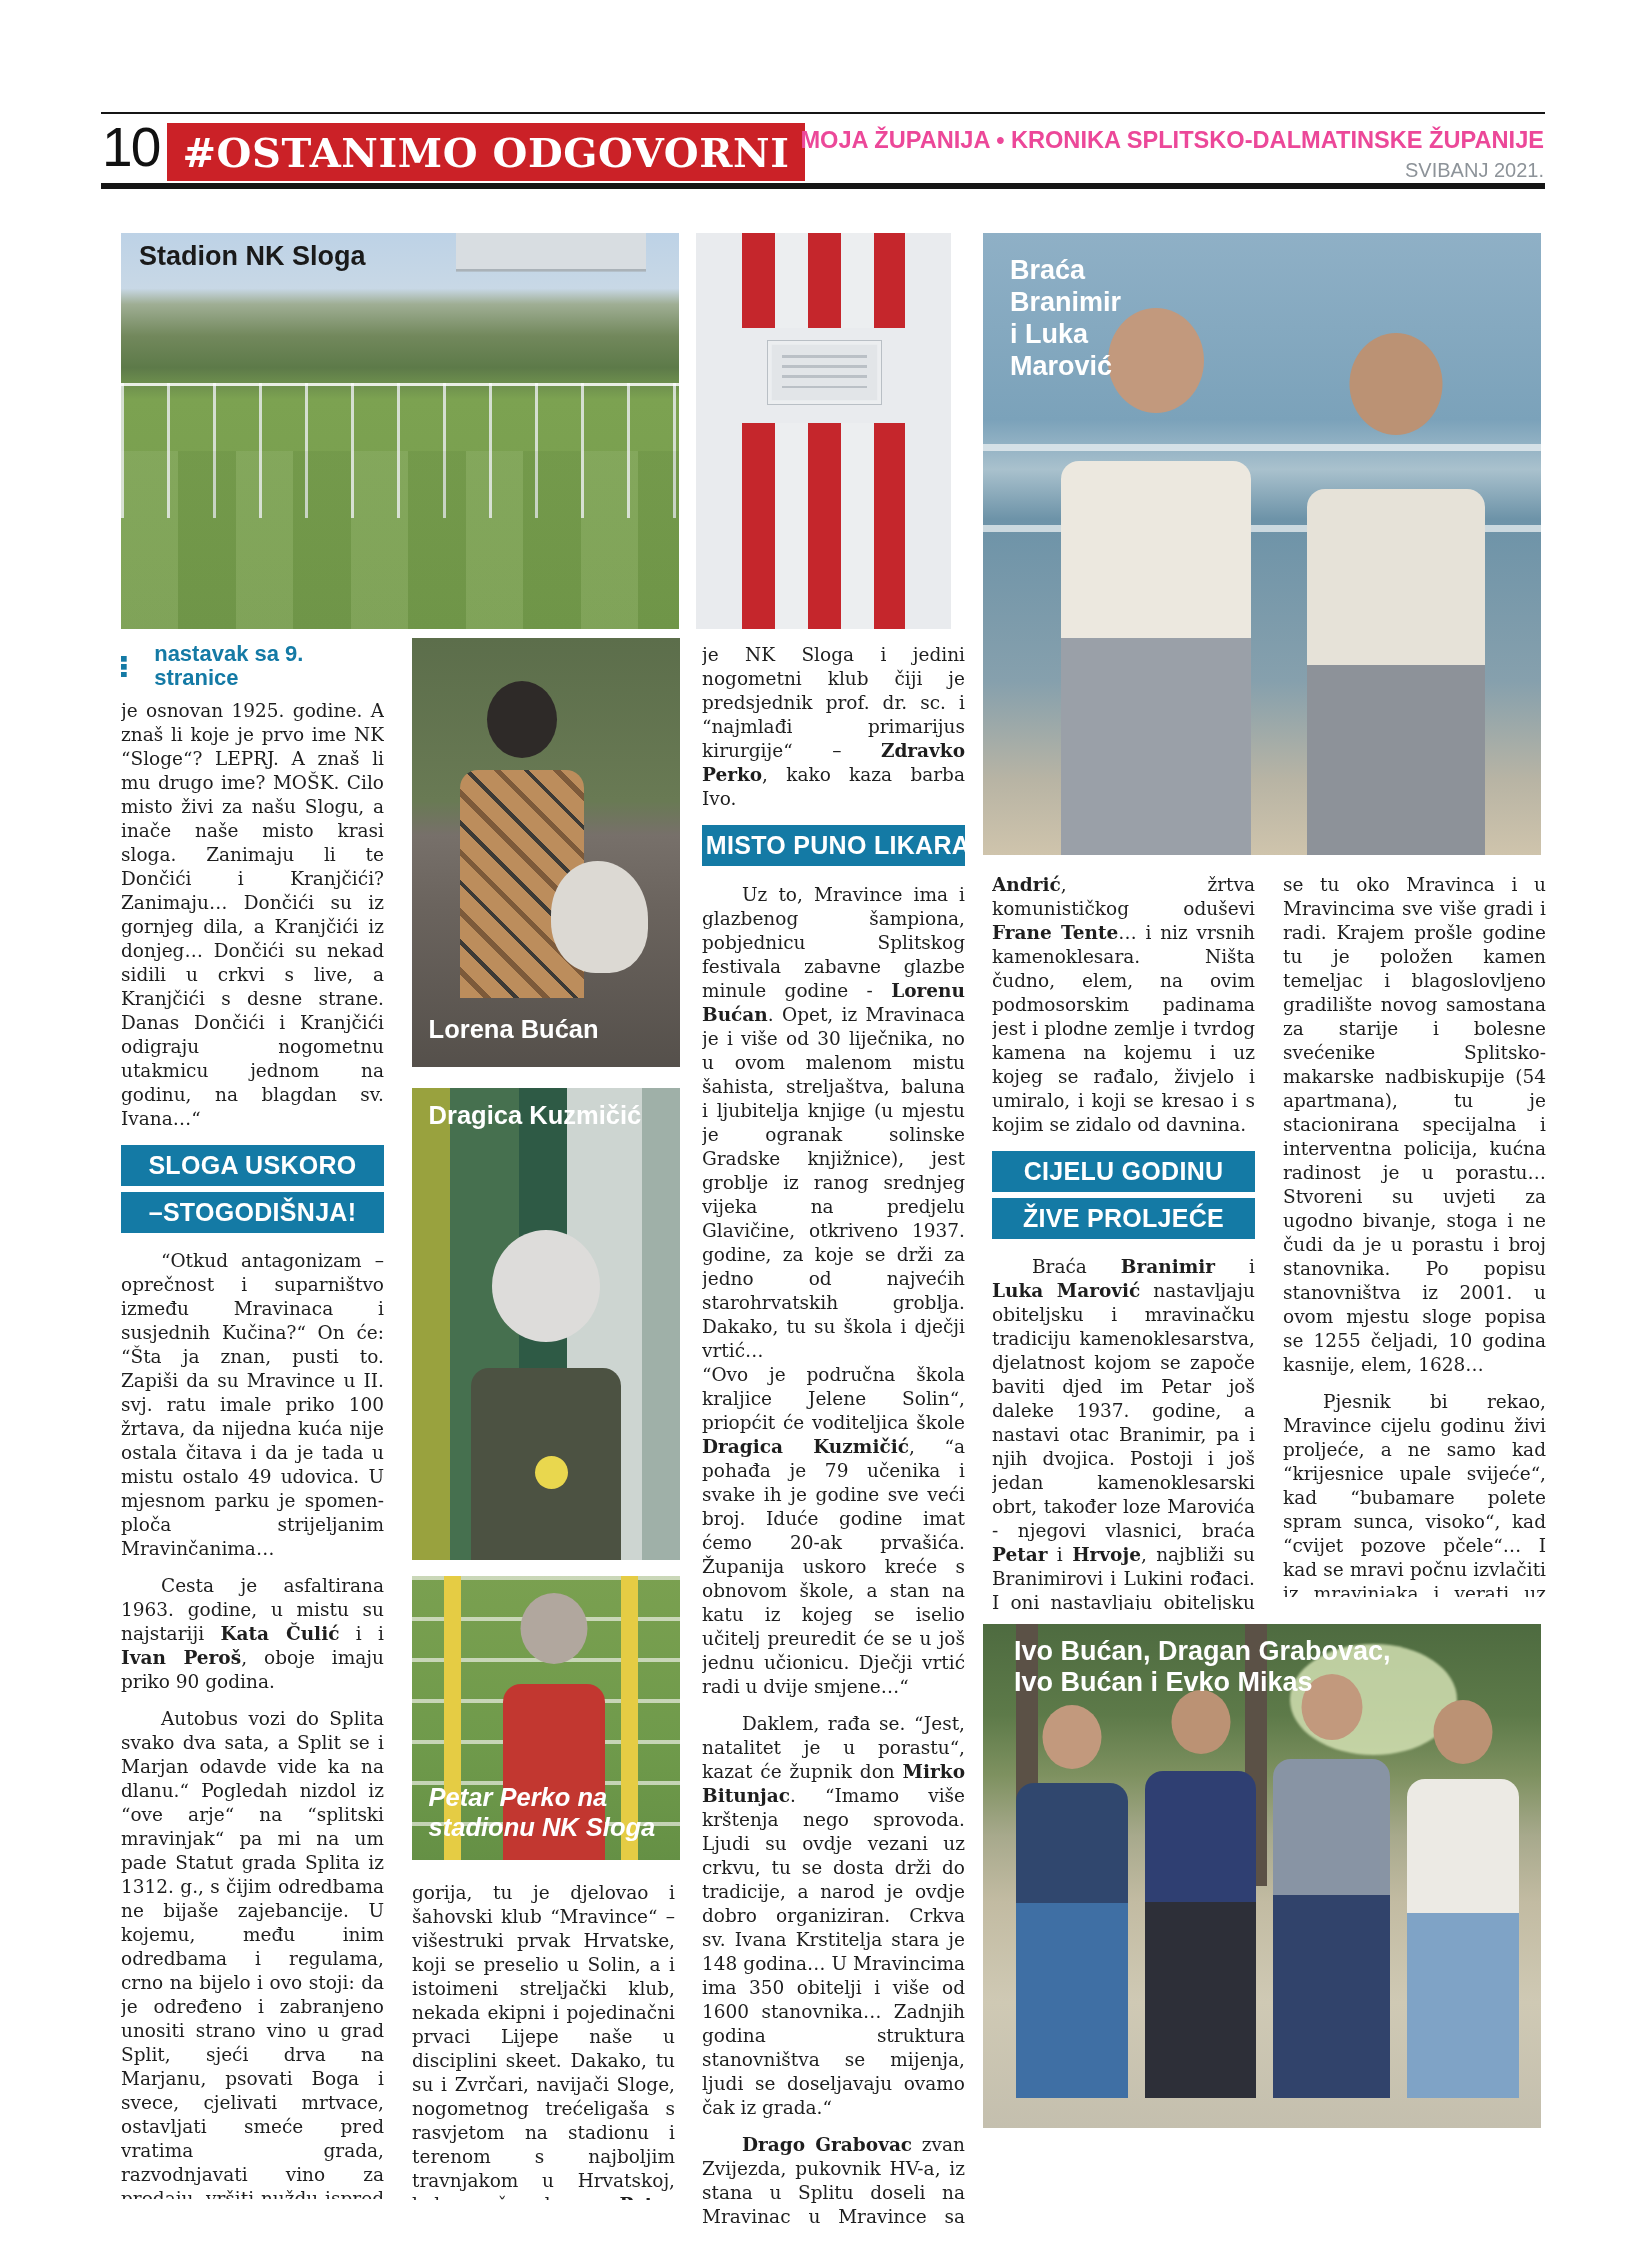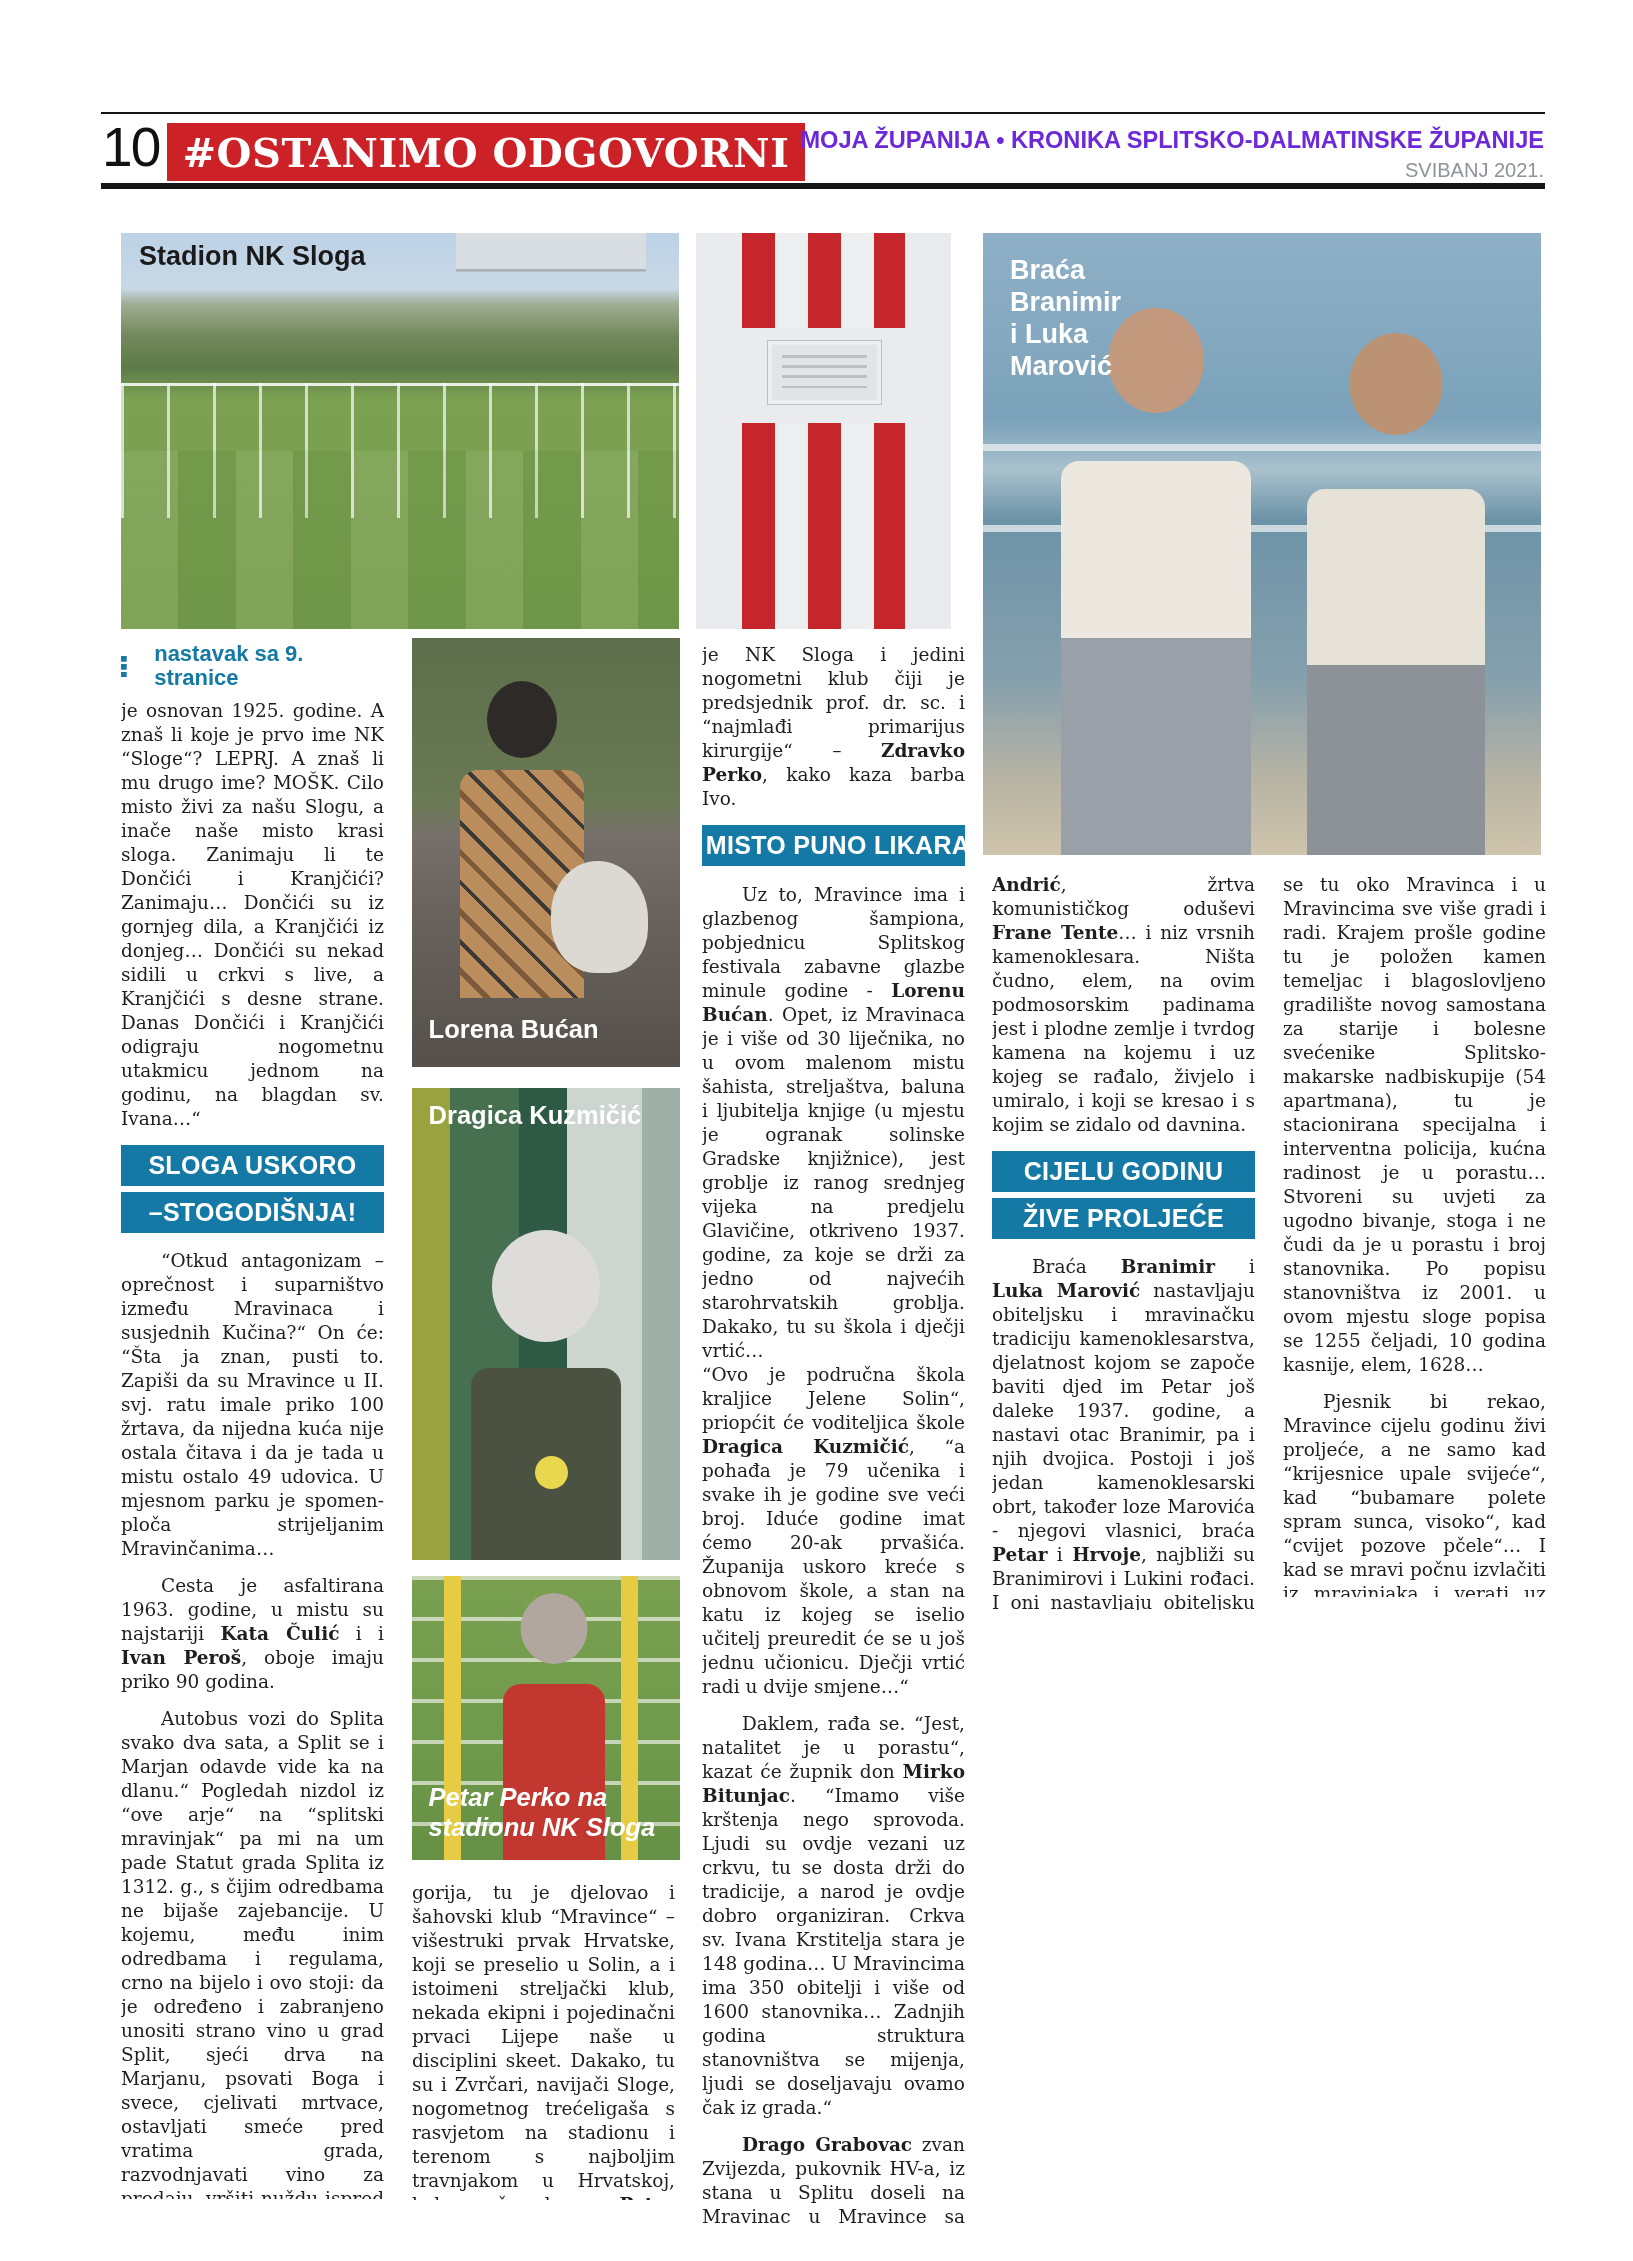--- a/index.html
+++ b/index.html
@@ -95,21 +95,21 @@
 <body>
 
 <div class="page">
 
   <div class="rule-thin"></div>
   <div class="page-number">10</div>
   <div class="banner" style="background:#cb2127;">
     <span class="banner-text">#OSTANIMO ODGOVORNI</span>
   </div>
   <div class="hdr-right">
-    <div class="hdr-kicker" style="color:#6d28d9;">MOJA ŽUPANIJA • KRONIKA SPLITSKO-DALMATINSKE ŽUPANIJE</div>
+    <div class="hdr-kicker" style="color:#ec4899;">MOJA ŽUPANIJA • KRONIKA SPLITSKO-DALMATINSKE ŽUPANIJE</div>
     <div class="hdr-date">SVIBANJ 2021.</div>
   </div>
   <div class="rule-thick"></div>
 
   <div class="photo ph-stadium">
     <div class="stadium-roof"></div>
     <div class="stadium-fence"></div>
     <div class="stadium-stripes"></div>
     <div class="cap cap-dark" style="left:18px;top:7.7px;">Stadion NK Sloga</div>
   </div>
@@ -162,20 +162,43 @@
     <div class="petar-post" style="left:12%;"></div>
     <div class="petar-post" style="left:78%;"></div>
     <div class="person" style="left:34%;top:6%;width:38%;height:94%;">
       <div class="p-head" style="width:67px;height:71px;background:#b1a79e;"></div>
       <div class="p-body" style="height:66%;background:#c23730;"></div>
     </div>
     <div class="cap" style="left:16.6px;bottom:18px;font-size:25.5px;font-style:italic;">Petar Perko na
 stadionu NK Sloga</div>
   </div>
 
+  <div class="photo ph-group">
+    <div class="group-light"></div>
+    <div class="group-trunk" style="left:6%;"></div>
+    <div class="group-trunk" style="left:47%;height:52%;"></div>
+    <div class="gfig person" style="left:6%;top:16%;width:20%;height:78%;">
+      <div class="p-head" style="width:59px;height:64px;background:#c2997d;"></div>
+      <div class="p-body" style="height:80%;background:linear-gradient(to bottom,#30476e 0 38%,#3f6fa4 38% 100%);"></div>
+    </div>
+    <div class="gfig person" style="left:29%;top:13%;width:20%;height:81%;">
+      <div class="p-head" style="width:59px;height:64px;background:#bb9274;"></div>
+      <div class="p-body" style="height:80%;background:linear-gradient(to bottom,#2f3f72 0 40%,#2d2f38 40% 100%);"></div>
+    </div>
+    <div class="gfig person" style="left:52%;top:10%;width:21%;height:84%;">
+      <div class="p-head" style="width:61px;height:66px;background:#c2997d;"></div>
+      <div class="p-body" style="height:80%;background:linear-gradient(to bottom,#8894a4 0 40%,#31436b 40% 100%);"></div>
+    </div>
+    <div class="gfig person" style="left:76%;top:15%;width:20%;height:79%;">
+      <div class="p-head" style="width:59px;height:64px;background:#bb9274;"></div>
+      <div class="p-body" style="height:80%;background:linear-gradient(to bottom,#eceae4 0 42%,#7fa3c6 42% 100%);"></div>
+    </div>
+    <div class="cap" style="left:31px;top:11.5px;font-size:27px;">Ivo Bućan, Dragan Grabovac,
+Ivo Bućan i Evko Mikas</div>
+  </div>
 
   <div class="col" style="left:121px;top:642px;height:1557px;">
       <div class="cont-line">
         <span class="cont-icon"></span>
         <span>nastavak sa 9. stranice</span>
       </div>
       <p><span>je osnovan 1925. godine. A znaš li koje je prvo ime NK “Sloge“? LEPRJ. A znaš li mu drugo ime? MOŠK. Cilo misto živi za našu Slogu, a inače naše misto krasi sloga. Zanimaju li te Dončići i Kranjčići? Zanimaju… Dončići su iz gornjeg dila, a Kranjčići iz donjeg… Dončići su nekad sidili u crkvi s live, a Kranjčići s desne strane. Danas Dončići i Kranjčići odigraju nogometnu utakmicu jednom na godinu, na blagdan sv. Ivana…“</span></p>
       <div class="bluebox boxgap-top">SLOGA USKORO</div>
       <div class="bluebox boxgap-bottom">–STOGODIŠNJA!</div>
       <p class="ind"><span>“Otkud antagonizam – oprečnost i suparništvo između Mravinaca i susjednih Kučina?“ On će: “Šta ja znan, pusti to. Zapiši da su Mravince u II. svj. ratu imale priko 100 žrtava, da nijedna kuća nije ostala čitava i da je tada u mistu ostalo 49 udovica. U mjesnom parku je spomen-ploča strijeljanim Mravinčanima…</span></p>

